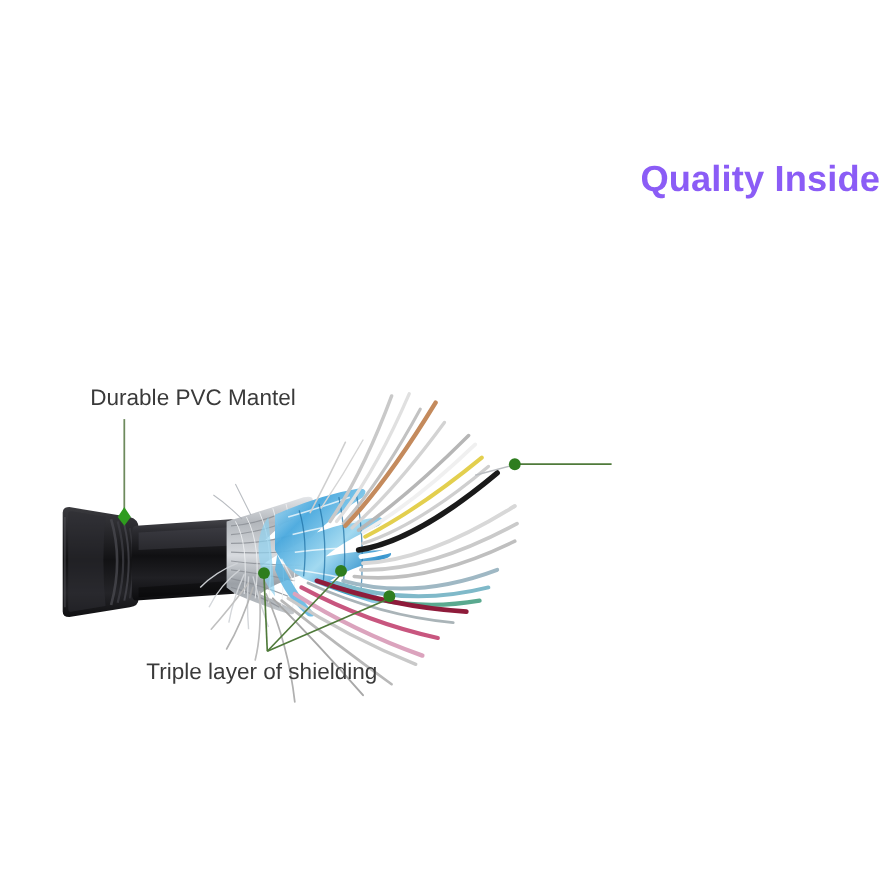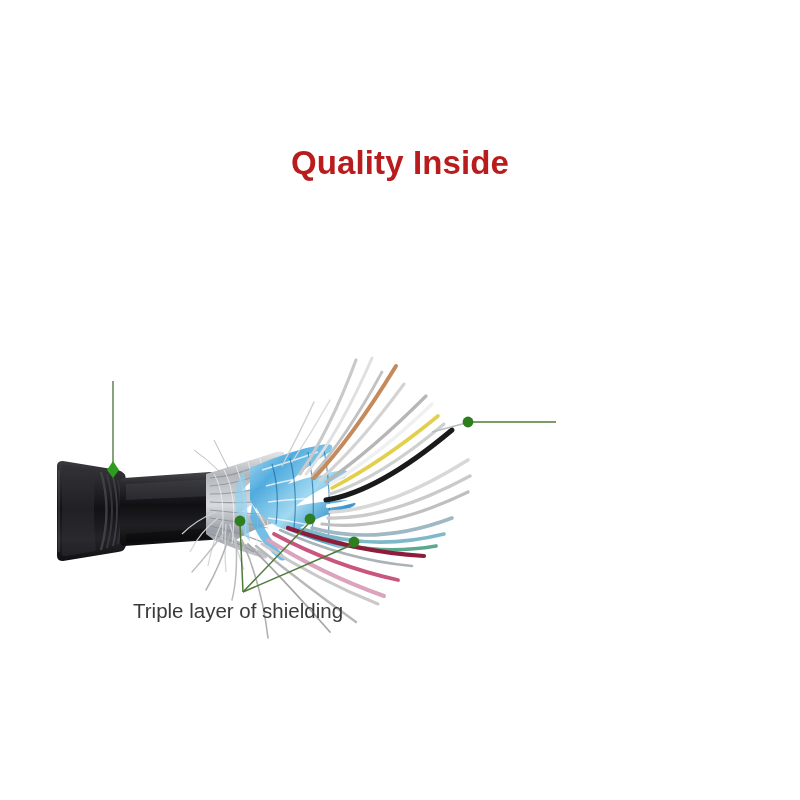--- a/index.html
+++ b/index.html
@@ -18,24 +18,24 @@
     position: relative;
     width: 800px;
     height: 800px;
     background: #ffffff;
   }
   #title {
     position: absolute;
     left: 0;
     top: 143px;
     width: 800px;
-    text-align: center;
+    text-align: right;
     font-size: 33px;
     font-weight: bold;
-    color: #b91c1c;
+    color: #8b5cf6;
     letter-spacing: 0.1px;
     line-height: 40px;
     white-space: nowrap;
   }
   .callout-label {
     position: absolute;
     font-size: 20.5px;
     font-weight: normal;
     color: #3a3a3a;
     white-space: nowrap;
@@ -220,17 +220,18 @@
         <line x1="243" y1="592" x2="240" y2="524"></line>
         <line x1="243" y1="592" x2="310" y2="522"></line>
         <line x1="243" y1="592" x2="354" y2="544"></line>
       </g>
       <circle cx="240" cy="521" r="5.4" fill="#2e7d1e"></circle>
       <circle cx="310" cy="519" r="5.4" fill="#2e7d1e"></circle>
       <circle cx="354" cy="542" r="5.4" fill="#2e7d1e"></circle>
     </g>
   </svg>
 
+  <div class="callout-label" id="label-pvc">Durable PVC Mantel</div>
 
 
   <div class="callout-label" id="label-shield">Triple layer of shielding</div>
 
 </div>
 
 </body></html>

